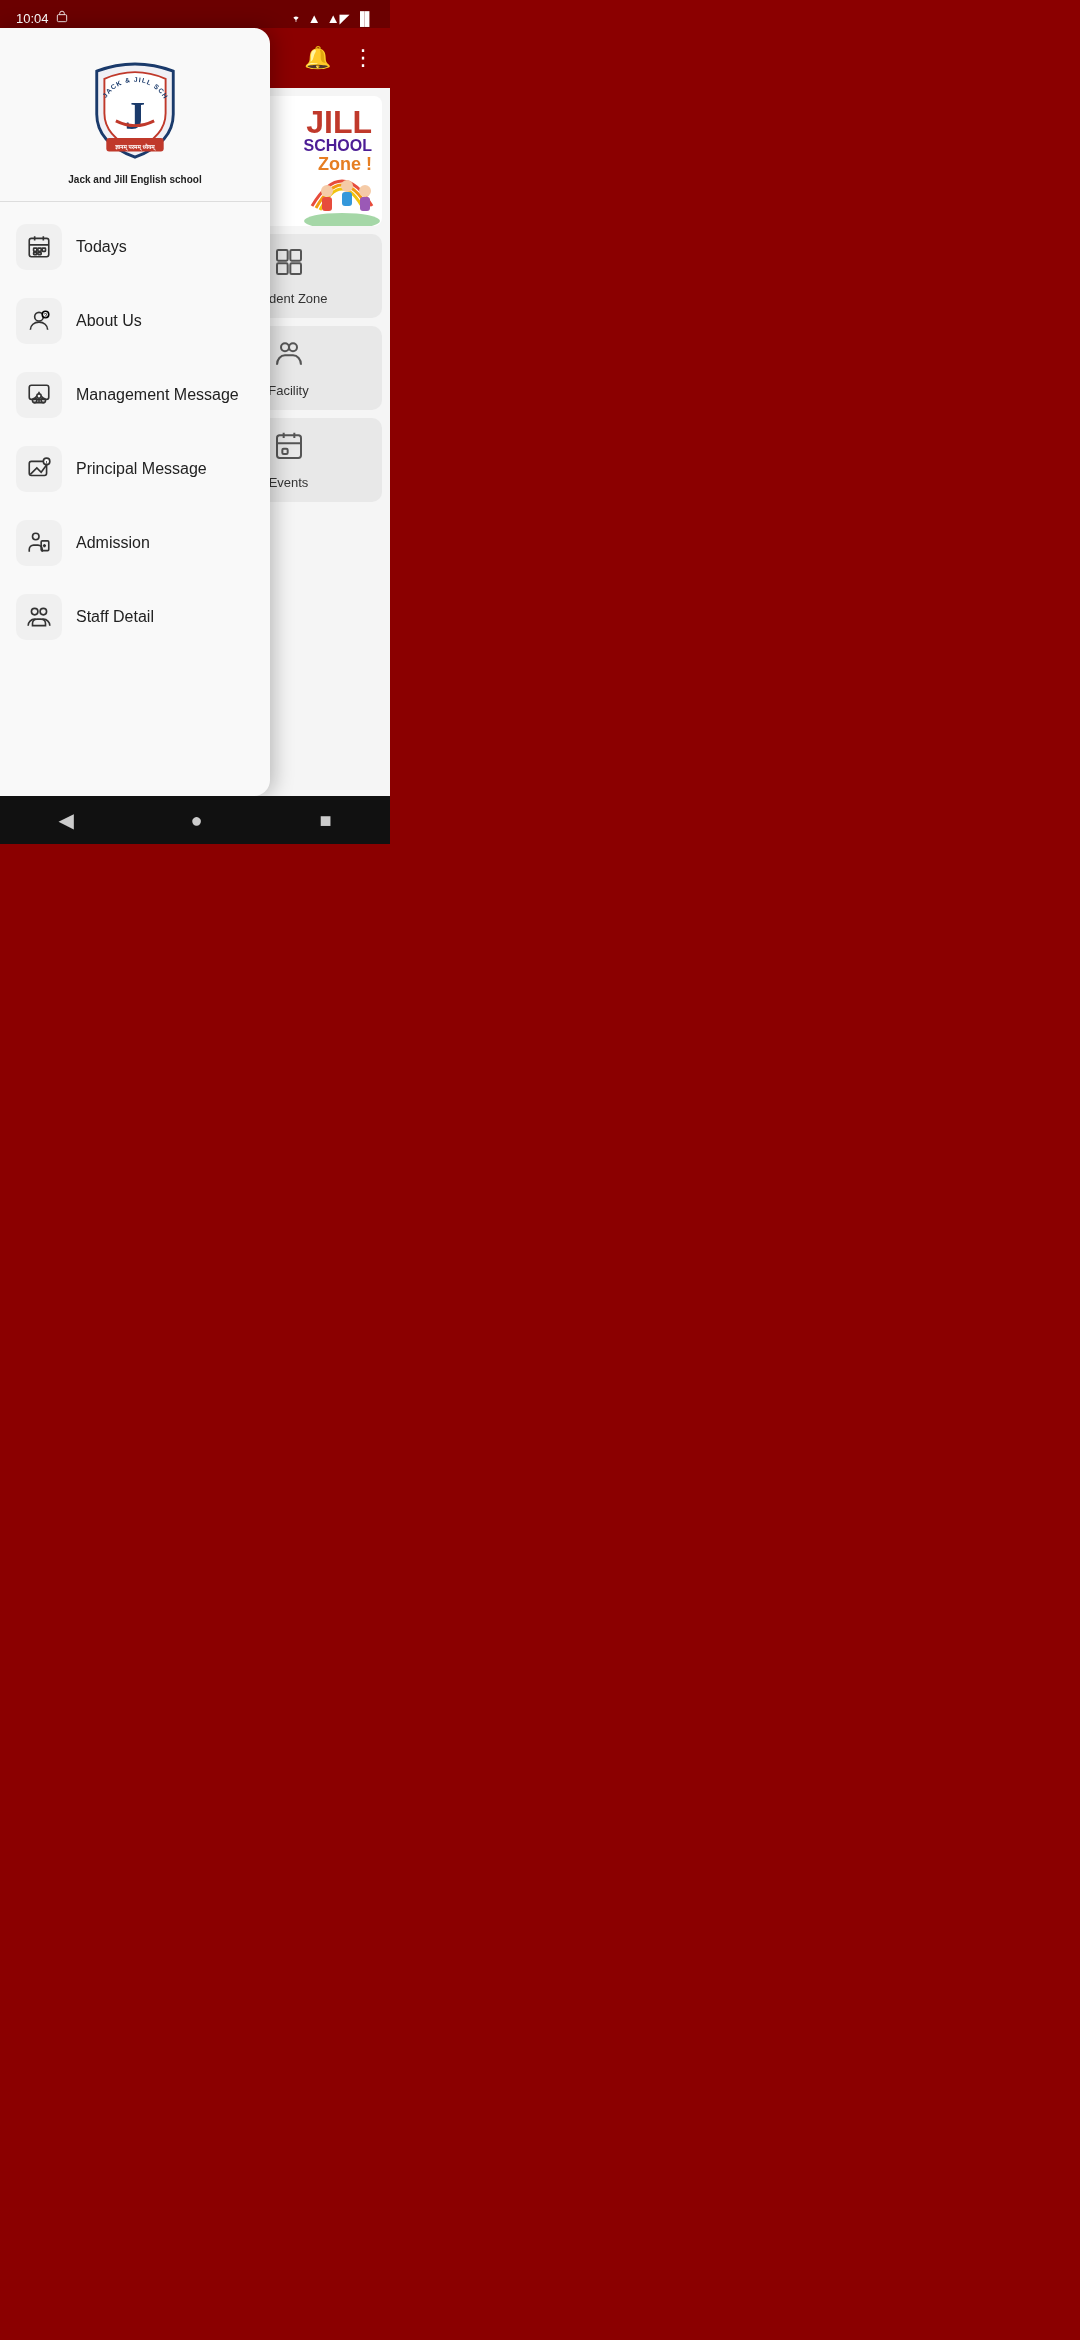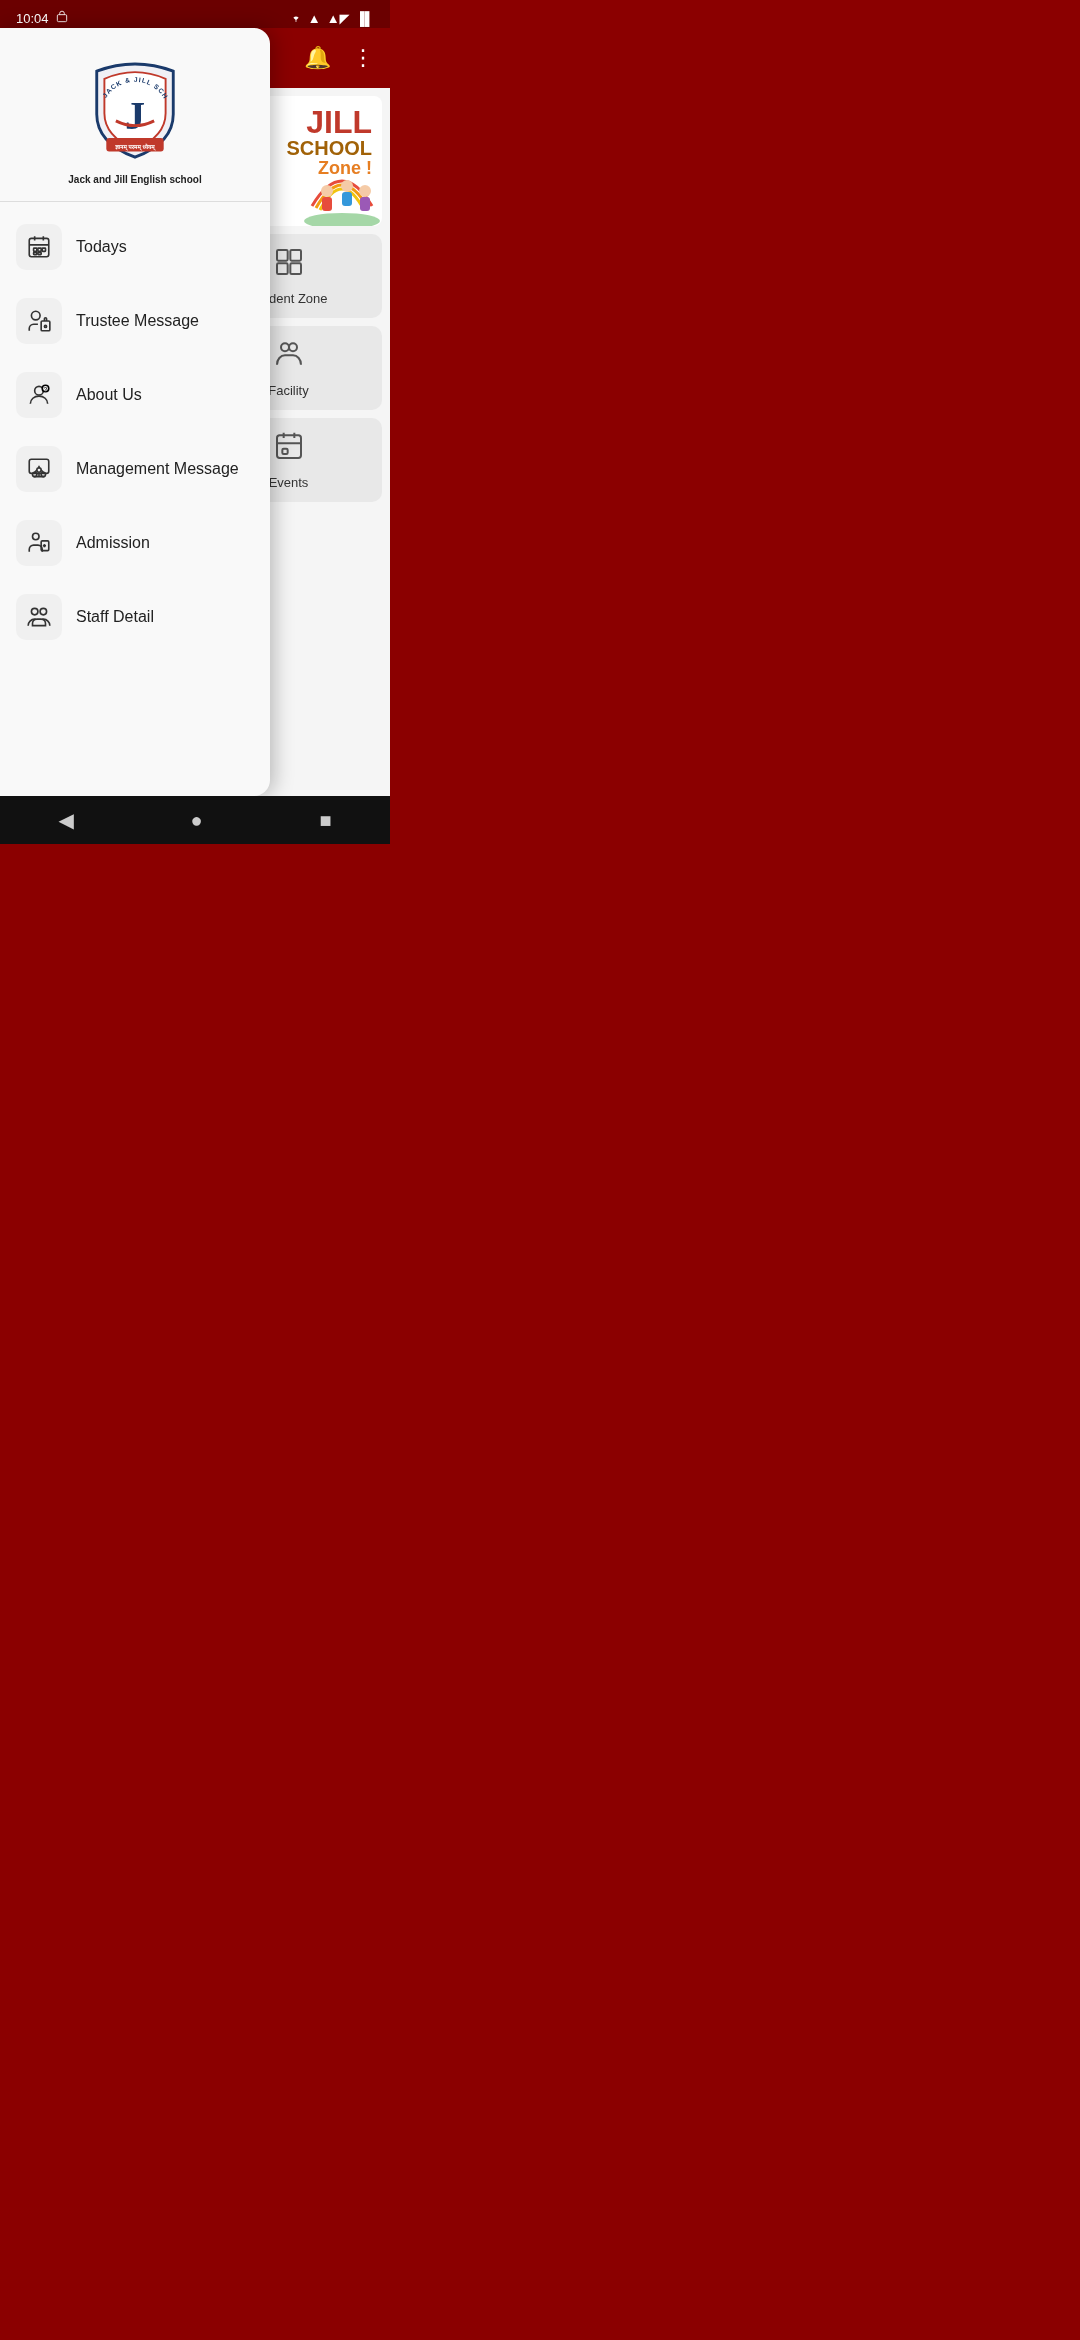--- a/index.html
+++ b/index.html
@@ -73,23 +73,23 @@
       top: 10px;
       text-align: right;
     }
     .hero-text .jill {
       font-size: 32px;
       font-weight: 700;
       color: #c0392b;
       line-height: 1;
     }
     .hero-text .school {
-      font-size: 20px;
+      font-size: 16px;
       font-weight: 700;
-      color: #a16207;
+      color: #4c1d95;
       line-height: 1;
     }
     .hero-text .open {
       font-size: 18px;
       font-weight: 600;
       color: #e67e22;
     }
     .hero-kids {
       position: absolute;
       bottom: 0;
@@ -340,32 +340,20 @@
           <rect x="7" y="13" width="3" height="3" rx="0.5"></rect>
           <rect x="11" y="13" width="3" height="3" rx="0.5"></rect>
           <rect x="15" y="13" width="3" height="3" rx="0.5"></rect>
           <rect x="7" y="17" width="3" height="2" rx="0.5"></rect>
           <rect x="11" y="17" width="3" height="2" rx="0.5"></rect>
         </svg>
       </div>
       <span class="menu-label">Todays</span>
     </li>
 
-    <li class="menu-item">
-      <div class="menu-icon-wrap">
-        <svg viewBox="0 0 24 24">
-          <circle cx="9" cy="7" r="4"></circle>
-          <path d="M3 21v-2a4 4 0 014-4h4"></path>
-          <rect x="14" y="12" width="8" height="9" rx="1"></rect>
-          <path d="M17 12v-2a1 1 0 012 0v2"></path>
-          <circle cx="18" cy="17" r="1"></circle>
-        </svg>
-      </div>
-      <span class="menu-label">Trustee Message</span>
-    </li>
 
     <li class="menu-item">
       <div class="menu-icon-wrap">
         <svg viewBox="0 0 24 24">
           <circle cx="12" cy="8" r="4"></circle>
           <path d="M4 20c0-4 3.6-7 8-7s8 3 8 7"></path>
           <circle cx="18" cy="6" r="3" fill="white" stroke="currentColor"></circle>
           <text x="18" y="9" text-anchor="middle" font-size="6" stroke="none" fill="#333" font-weight="bold">?</text>
         </svg>
       </div>
@@ -381,20 +369,31 @@
           <circle cx="16" cy="17" r="2" fill="none"></circle>
           <circle cx="12" cy="13" r="2" fill="none"></circle>
           <line x1="12" y1="11" x2="12" y2="9"></line>
           <line x1="8" y1="15" x2="10" y2="13"></line>
           <line x1="16" y1="15" x2="14" y2="13"></line>
         </svg>
       </div>
       <span class="menu-label">Management Message</span>
     </li>
 
+    <li class="menu-item">
+      <div class="menu-icon-wrap">
+        <svg viewBox="0 0 24 24">
+          <path d="M4 17l6-6 4 4 6-8"></path>
+          <rect x="3" y="5" width="16" height="13" rx="2"></rect>
+          <circle cx="19" cy="5" r="3" fill="white" stroke="#333"></circle>
+          <text x="19" y="8" text-anchor="middle" font-size="5" fill="#333" stroke="none" font-weight="bold">!</text>
+        </svg>
+      </div>
+      <span class="menu-label">Principal Message</span>
+    </li>
 
     <li class="menu-item">
       <div class="menu-icon-wrap">
         <svg viewBox="0 0 24 24">
           <circle cx="9" cy="6" r="3"></circle>
           <path d="M3 20v-2a4 4 0 014-4h4a4 4 0 014 4v2"></path>
           <rect x="14" y="10" width="7" height="9" rx="1"></rect>
           <line x1="17" y1="13" x2="17" y2="16"></line>
           <line x1="15.5" y1="14.5" x2="18.5" y2="14.5"></line>
         </svg>

